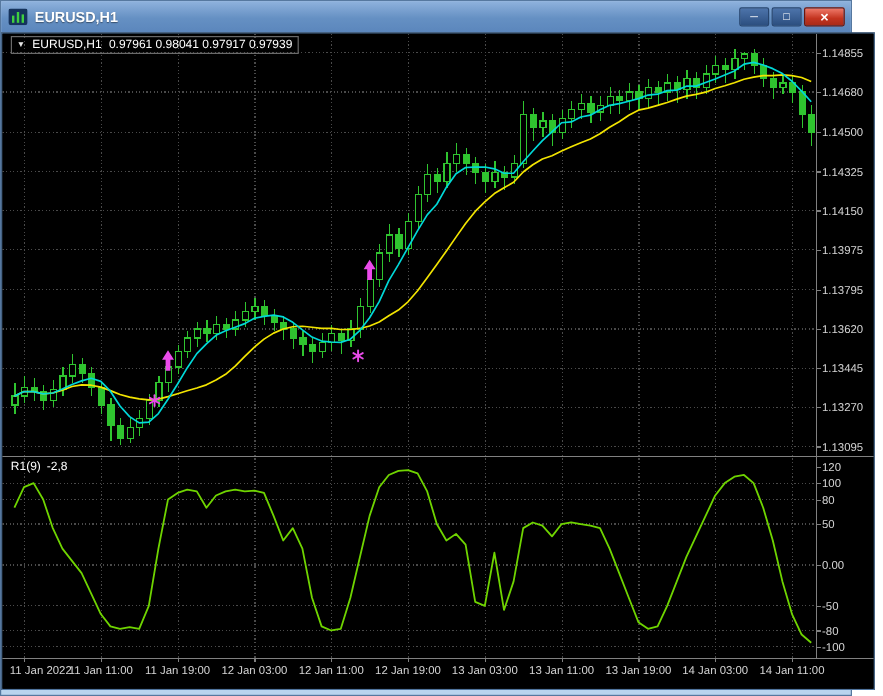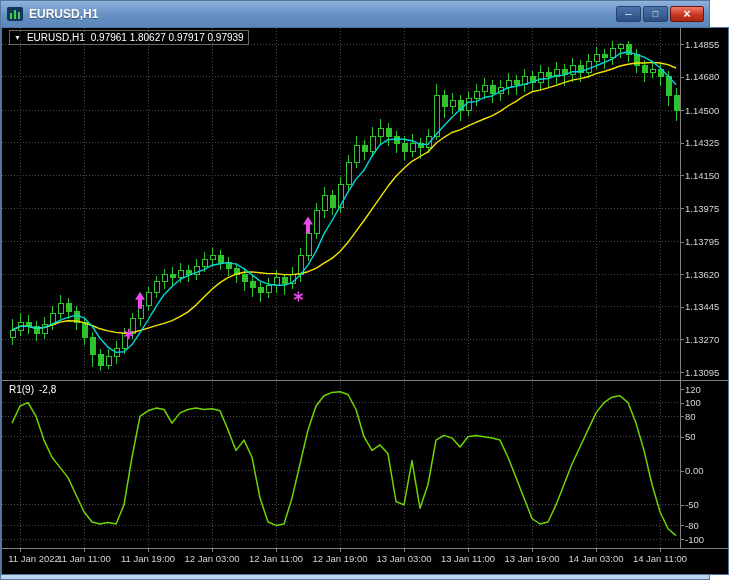--- a/index.html
+++ b/index.html
@@ -353,21 +353,21 @@
           <line x1="594.5" y1="520" x2="594.5" y2="524" stroke="#808080" shape-rendering="crispEdges"></line>
           <text x="594" y="534" fill="#d4d4d4" font-size="9.5" font-family="&quot;Liberation Sans&quot;,sans-serif" text-anchor="middle">14 Jan 03:00</text>
           <line x1="658.5" y1="520" x2="658.5" y2="524" stroke="#808080" shape-rendering="crispEdges"></line>
           <text x="658" y="534" fill="#d4d4d4" font-size="9.5" font-family="&quot;Liberation Sans&quot;,sans-serif" text-anchor="middle">14 Jan 11:00</text>
         </g>
       </svg>
 
     <div class="ohlc-label">
       <span class="tri">▼</span>
       <span>EURUSD,H1</span>
-      <span>0.97961 1.80627 0.97917 0.97939</span>
+      <span>0.97961 0.98041 0.97917 0.97939</span>
     </div>
 
     <div class="ind-label">
       <span>R1(9)</span>
       <span>-2,8</span>
     </div>
   </div>
 </div>
 
 </body></html>

